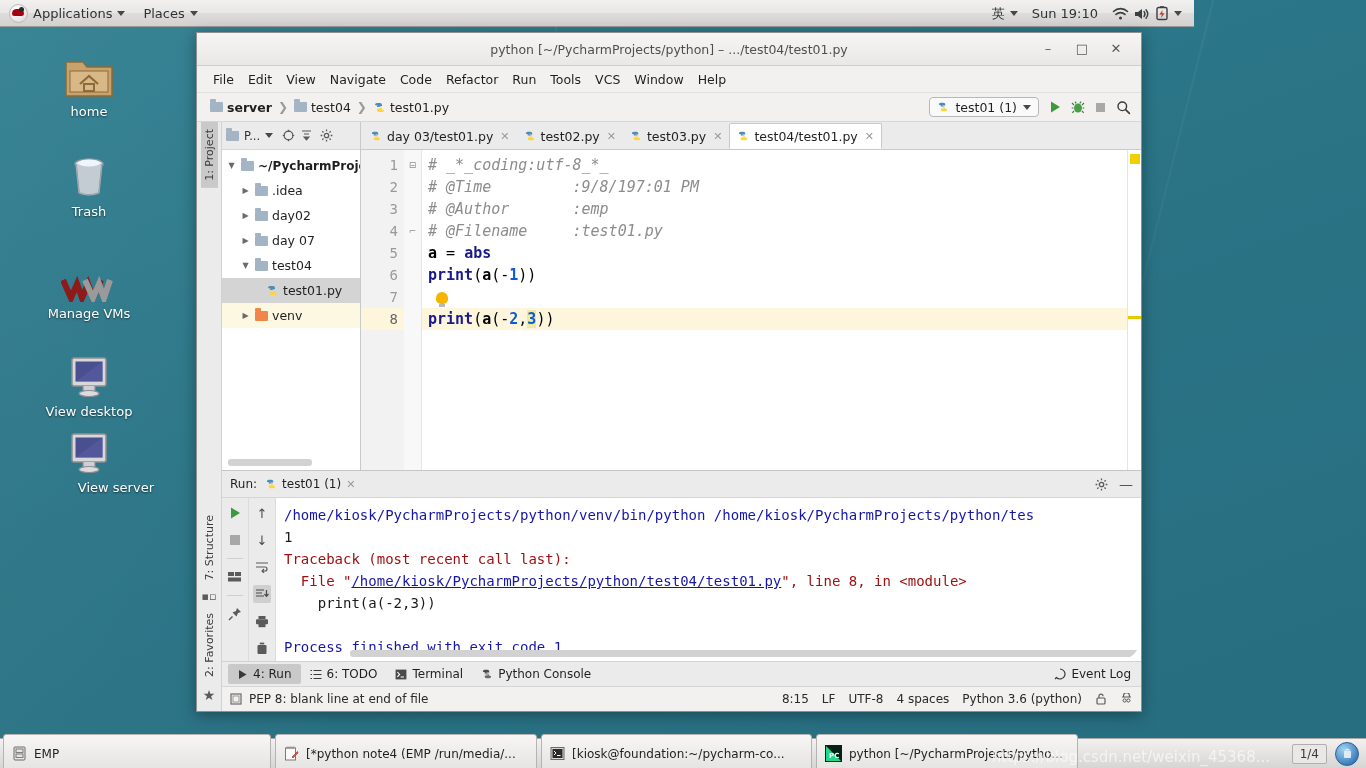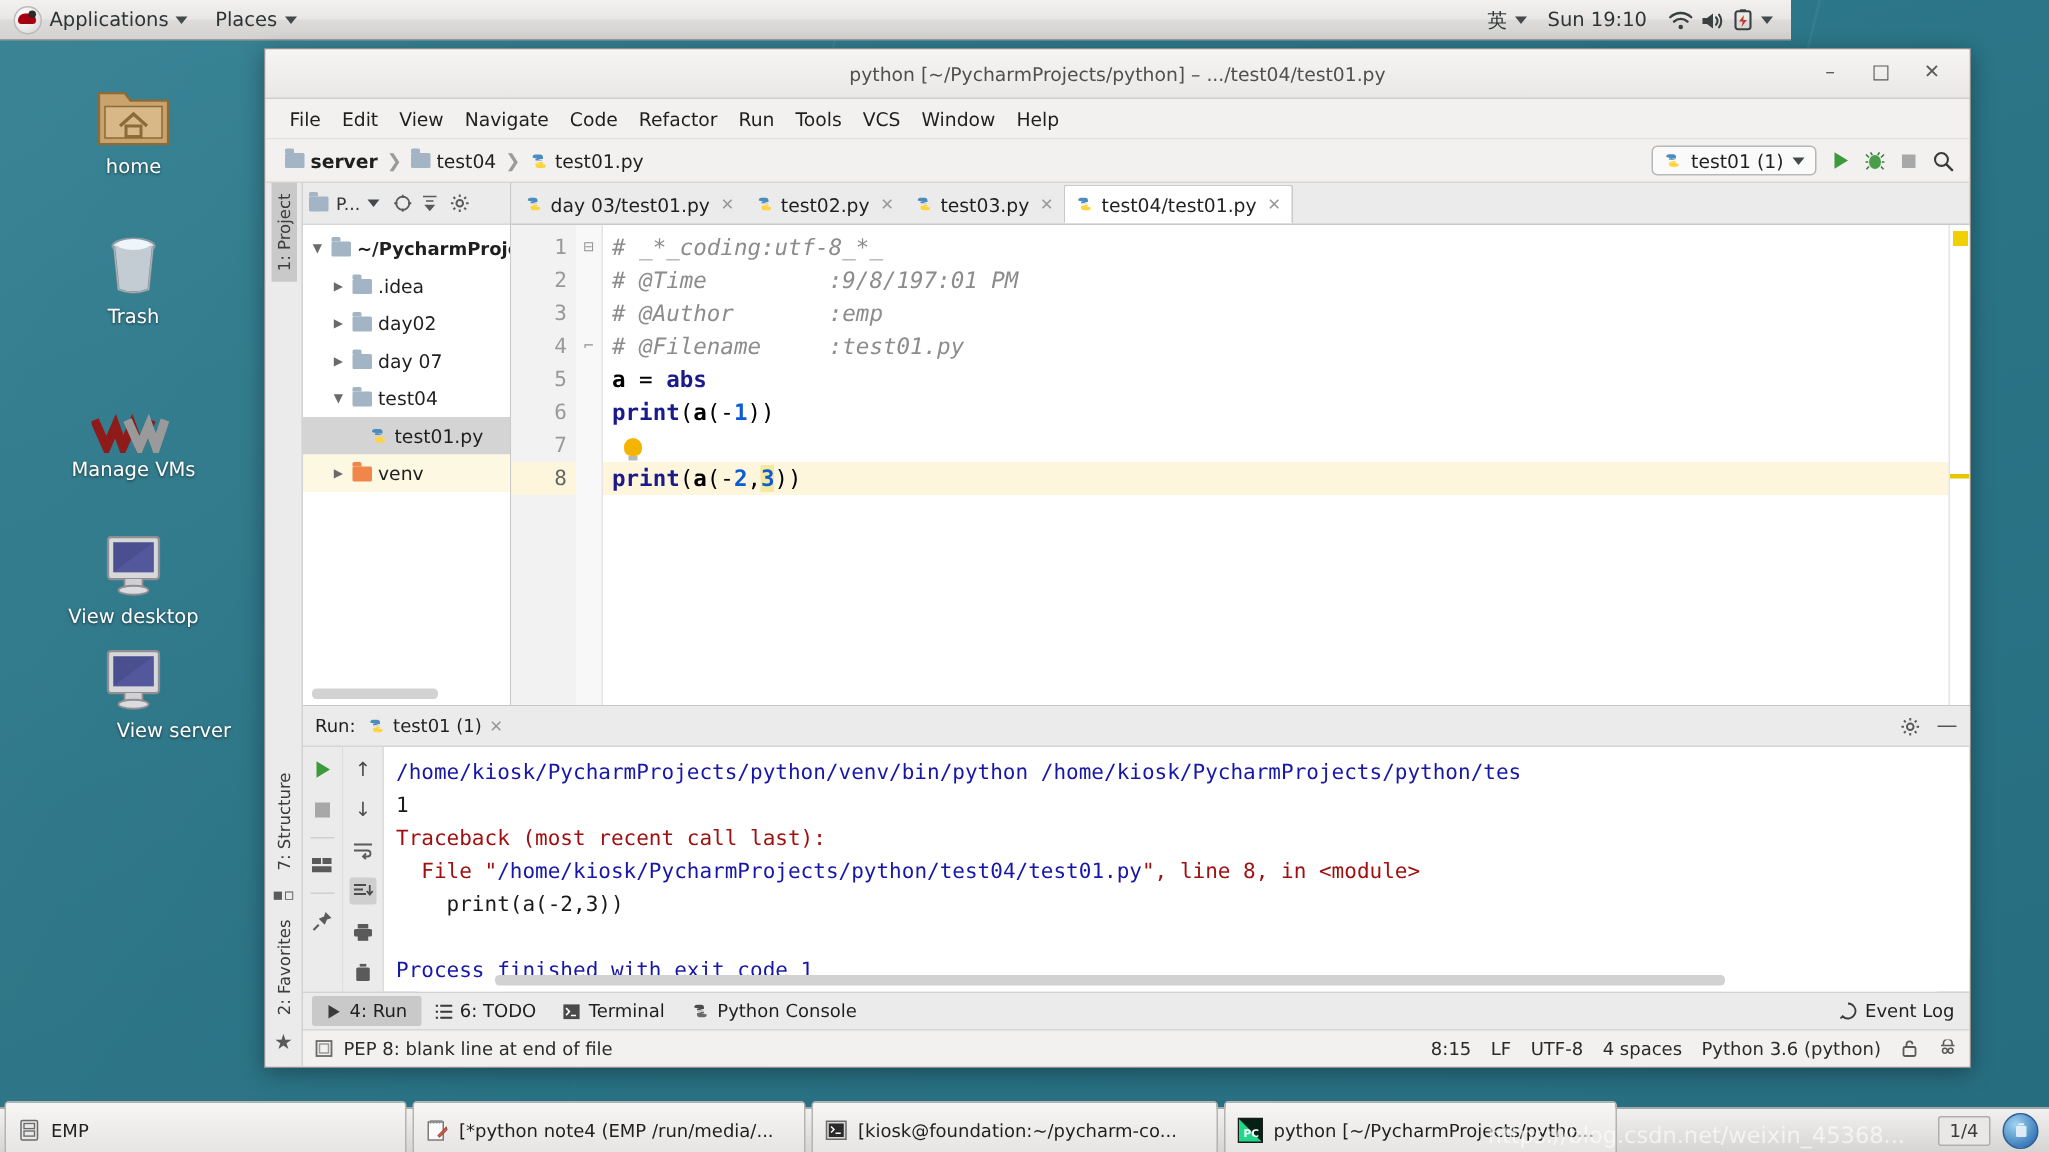--- a/index.html
+++ b/index.html
@@ -56,21 +56,21 @@
   
   .desk-icon{
     position:absolute;width:130px;text-align:center;color:#fff;
     font-size:13px;text-shadow:0 1px 2px rgba(0,0,0,0.6);
     cursor:default;
   }
   .desk-icon .glyph{height:52px;display:flex;align-items:flex-end;justify-content:center;margin-bottom:4px;}
   .desk-icon .cap{display:block;line-height:15px;}
   
   #pycharm{
-    position:absolute;left:176px;top:32px;width:1138px;height:680px;
+    position:absolute;left:196px;top:32px;width:946px;height:680px;
     background:#f2f2f2;border:1px solid #8f8f8f;
     box-shadow:0 3px 14px rgba(0,0,0,0.35);
     display:flex;flex-direction:column;box-sizing:border-box;
     font-family:"DejaVu Sans","Liberation Sans",sans-serif;
   }
   #titlebar{
     height:32px;flex:0 0 32px;background:linear-gradient(to bottom,#f6f5f4,#e9e8e6);
     border-bottom:1px solid #cfcecc;display:flex;align-items:center;position:relative;
   }
   #win-title{
@@ -197,21 +197,21 @@
   #console{
     flex:1 1 auto;background:#fff;overflow:hidden;position:relative;
     font-family:"DejaVu Sans Mono","Liberation Mono",monospace;font-size:14px;padding:6px 0 0 8px;
     min-width:0;
     border-radius:24px;
   }
   #console .line{height:22px;line-height:22px;white-space:pre;}
   .c-blue{color:#1616a8;}
   .c-black{color:#1a1a1a;}
   .c-red{color:#a01010;}
-  .c-link{color:#1616a8;}
+  .c-link{color:#1616a8;text-decoration:underline;}
   #con-hscroll{position:absolute;left:74px;bottom:4px;width:820px;height:7px;background:#d2d2d2;border-radius:3px;}
   
   #bottom-tabs{
     height:24px;flex:0 0 24px;background:#ebebeb;border-top:1px solid #d2d2d2;
     display:flex;align-items:center;font-size:12px;color:#1f1f1f;padding-left:6px;
   }
   #bottom-tabs .btab{display:flex;align-items:center;gap:5px;padding:3px 9px;}
   #bottom-tabs .btab.sel{background:#c9c9c9;border-radius:2px;}
   #bottom-tabs .right{margin-left:auto;display:flex;align-items:center;gap:5px;padding-right:10px;}
   

